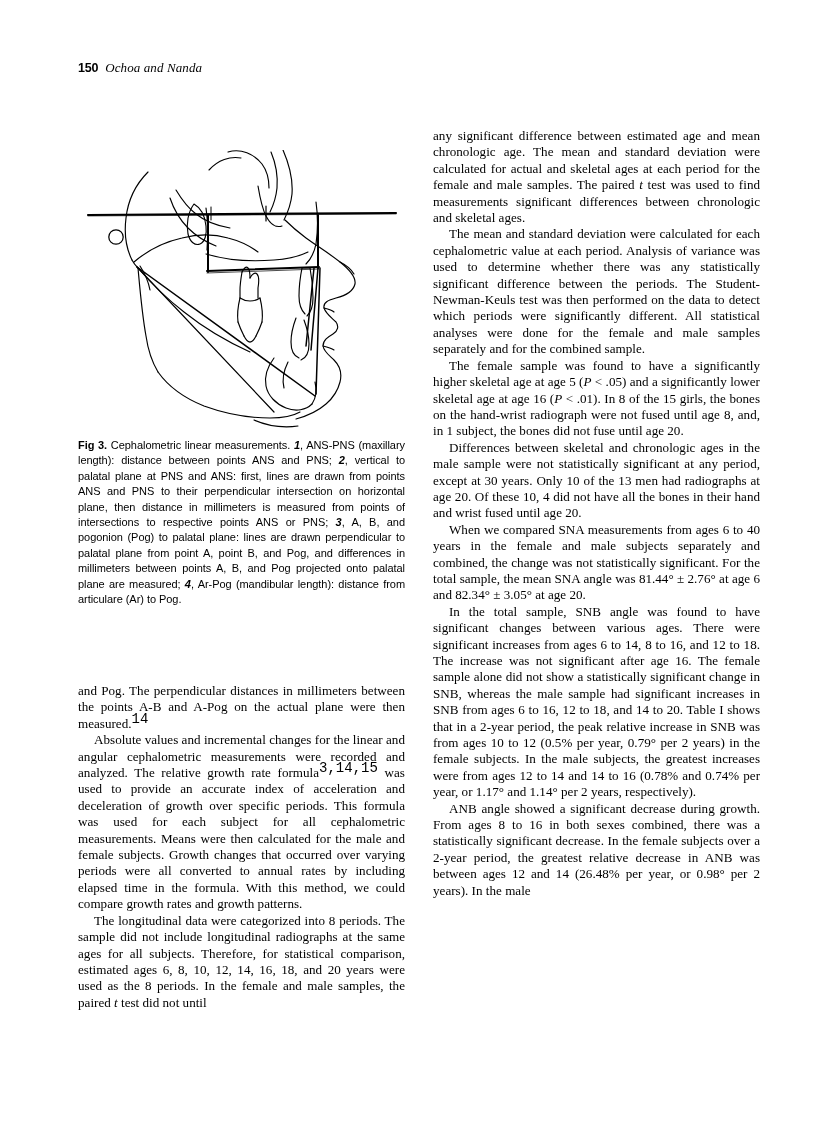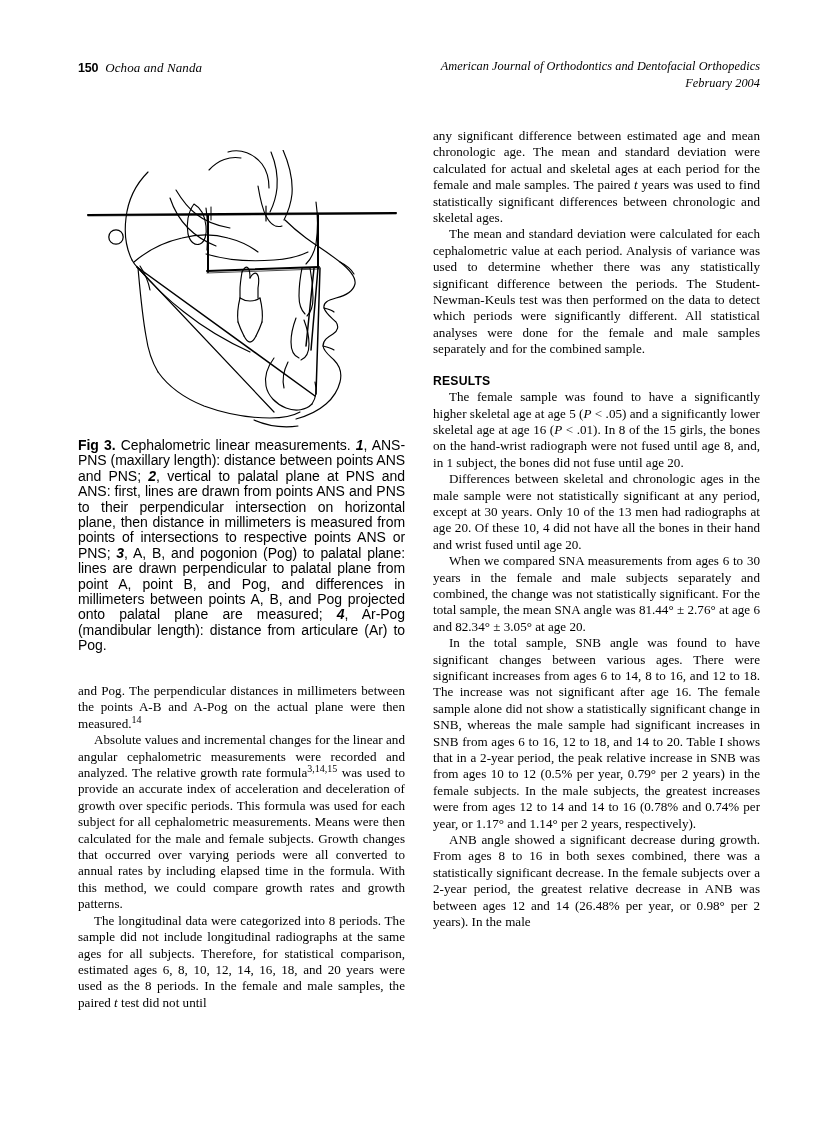--- a/index.html
+++ b/index.html
@@ -85,65 +85,62 @@
     margin: 0;
     font-family: "Liberation Sans", "DejaVu Sans", sans-serif;
     font-weight: bold;
     font-size: 12.2px;
     line-height: 16.4px;
     letter-spacing: 0.2px;
   }
   .gap-before { margin-top: 15px; }
 
   sup {
-    font-size: 10px;
+    font-size: 14px;
     vertical-align: super;
     line-height: 0;
+    font-family: Liberation Mono, monospace;
   }
   i, em { font-style: italic; }
 
   
   .figure {
     position: absolute;
     left: 78px;
     top: 150px;
     width: 327px;
   }
   .figure-img {
     width: 327px;
     height: 280px;
     display: block;
   }
   .figcaption {
     margin: 0;
     padding-top: 6px;
     font-family: "Liberation Sans", "DejaVu Sans", sans-serif;
-    font-size: 14px;
+    font-size: 11px;
     line-height: 15.4px;
     text-align: justify;
     letter-spacing: -0.05px;
   }
   .figcaption .fig-label { font-weight: bold; }
   .figcaption .num { font-style: italic; font-weight: bold; }
 
   .caption-block { position: absolute; left: 78px; top: 432px; width: 327px; }
   .col-left-text { position: absolute; left: 78px; top: 683px; width: 327px; }
 </style>
 </head>
 <body>
 
 <div class="page">
 
   <div class="runhead">
     <div class="rh-left">
       <span class="rh-pageno">150</span><span class="rh-authors">Ochoa and Nanda</span>
-    </div>
-    <div class="rh-right">
-      <span class="rh-journal">American Journal of Orthodontics and Dentofacial Orthopedics</span>
-      <span class="rh-date">February 2004</span>
     </div>
   </div>
 
   <div class="figure">
     <svg class="figure-img" viewBox="0 0 327 280" xmlns="http://www.w3.org/2000/svg">
       <g fill="none" stroke="#000" stroke-width="1.15" stroke-linecap="round" stroke-linejoin="round">
 
         <path d="M150 2 C163 -2 176 4 184 14 C190 22 191 30 191 38"></path>
         <path d="M131 20 C140 10 152 6 163 8"></path>
 
@@ -258,31 +255,30 @@
     <p class="body"><span>and Pog. The perpendicular distances in millimeters between the points A-B and A-Pog on the actual plane were then measured.</span><sup>14</sup></p>
 
     <p class="body indent"><span>Absolute values and incremental changes for the linear and angular cephalometric measurements were recorded and analyzed. The relative growth rate formula</span><sup>3,14,15</sup><span> was used to provide an accurate index of acceleration and deceleration of growth over specific periods. This formula was used for each subject for all cephalometric measurements. Means were then calculated for the male and female subjects. Growth changes that occurred over varying periods were all converted to annual rates by including elapsed time in the formula. With this method, we could compare growth rates and growth patterns.</span></p>
 
     <p class="body indent"><span>The longitudinal data were categorized into 8 periods. The sample did not include longitudinal radiographs at the same ages for all subjects. Therefore, for statistical comparison, estimated ages 6, 8, 10, 12, 14, 16, 18, and 20 years were used as the 8 periods. In the female and male samples, the paired </span><i>t</i><span> test did not until</span></p>
 
   </div>
 
   <div class="col col-right">
 
-    <p class="body"><span>any significant difference between estimated age and mean chronologic age. The mean and standard deviation were calculated for actual and skeletal ages at each period for the female and male samples. The paired </span><i>t</i><span> years was used to find statistically significant differences between chronologic and skeletal ages.</span></p>
+    <p class="body"><span>any significant difference between estimated age and mean chronologic age. The mean and standard deviation were calculated for actual and skeletal ages at each period for the female and male samples. The paired </span><i>t</i><span> test was used to find measurements significant differences between chronologic and skeletal ages.</span></p>
 
     <p class="body indent">The mean and standard deviation were calculated for each cephalometric value at each period. Analysis of variance was used to determine whether there was any statistically significant difference between the periods. The Student-Newman-Keuls test was then performed on the data to detect which periods were significantly different. All statistical analyses were done for the female and male samples separately and for the combined sample.</p>
 
-    <p class="sec-head gap-before">RESULTS</p>
 
     <p class="body indent"><span>The female sample was found to have a significantly higher skeletal age at age 5 (</span><i>P</i><span> &lt; .05) and a significantly lower skeletal age at age 16 (</span><i>P</i><span> &lt; .01). In 8 of the 15 girls, the bones on the hand-wrist radiograph were not fused until age 8, and, in 1 subject, the bones did not fuse until age 20.</span></p>
 
     <p class="body indent">Differences between skeletal and chronologic ages in the male sample were not statistically significant at any period, except at 30 years. Only 10 of the 13 men had radiographs at age 20. Of these 10, 4 did not have all the bones in their hand and wrist fused until age 20.</p>
 
-    <p class="body indent">When we compared SNA measurements from ages 6 to 30 years in the female and male subjects separately and combined, the change was not statistically significant. For the total sample, the mean SNA angle was 81.44° ± 2.76° at age 6 and 82.34° ± 3.05° at age 20.</p>
+    <p class="body indent">When we compared SNA measurements from ages 6 to 40 years in the female and male subjects separately and combined, the change was not statistically significant. For the total sample, the mean SNA angle was 81.44° ± 2.76° at age 6 and 82.34° ± 3.05° at age 20.</p>
 
     <p class="body indent">In the total sample, SNB angle was found to have significant changes between various ages. There were significant increases from ages 6 to 14, 8 to 16, and 12 to 18. The increase was not significant after age 16. The female sample alone did not show a statistically significant change in SNB, whereas the male sample had significant increases in SNB from ages 6 to 16, 12 to 18, and 14 to 20. Table I shows that in a 2-year period, the peak relative increase in SNB was from ages 10 to 12 (0.5% per year, 0.79° per 2 years) in the female subjects. In the male subjects, the greatest increases were from ages 12 to 14 and 14 to 16 (0.78% and 0.74% per year, or 1.17° and 1.14° per 2 years, respectively).</p>
 
     <p class="body indent">ANB angle showed a significant decrease during growth. From ages 8 to 16 in both sexes combined, there was a statistically significant decrease. In the female subjects over a 2-year period, the greatest relative decrease in ANB was between ages 12 and 14 (26.48% per year, or 0.98° per 2 years). In the male</p>
 
   </div>
 
 </div>
 
 </body></html>

